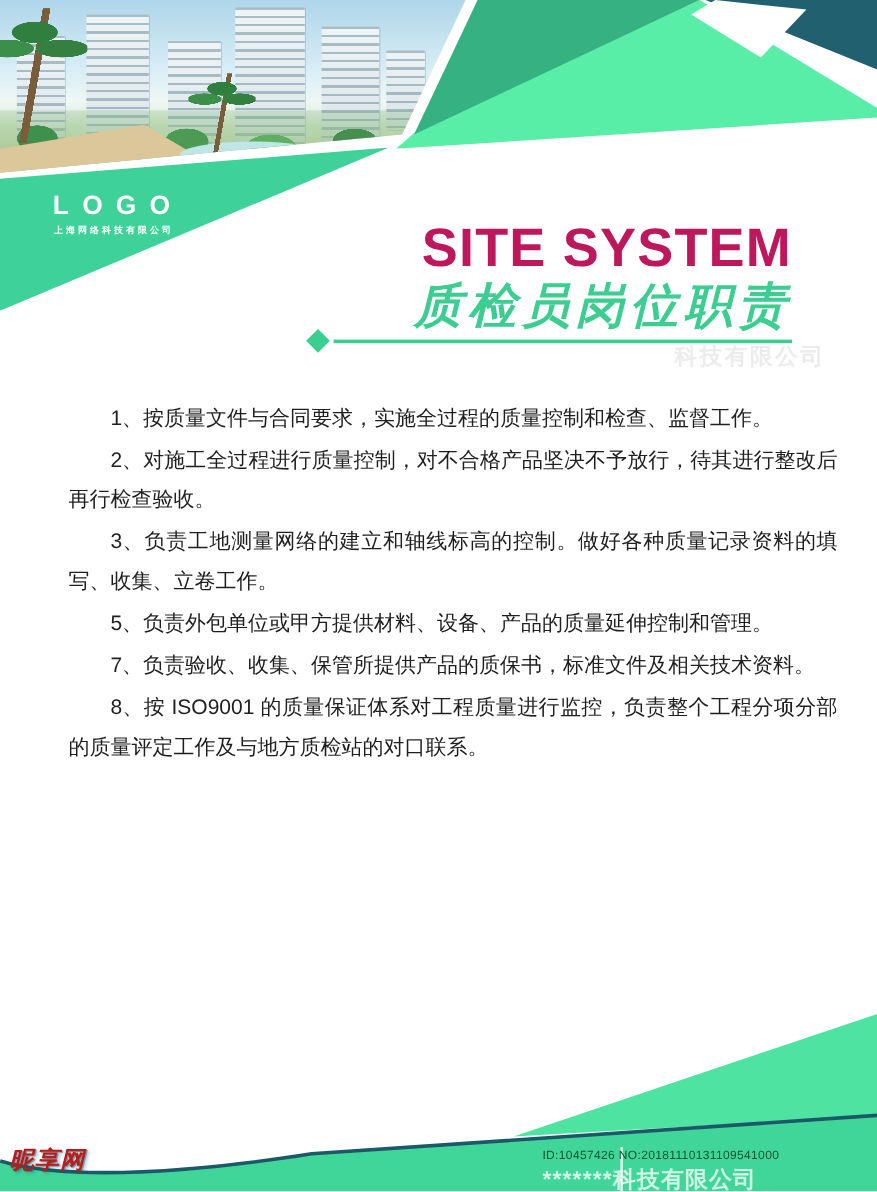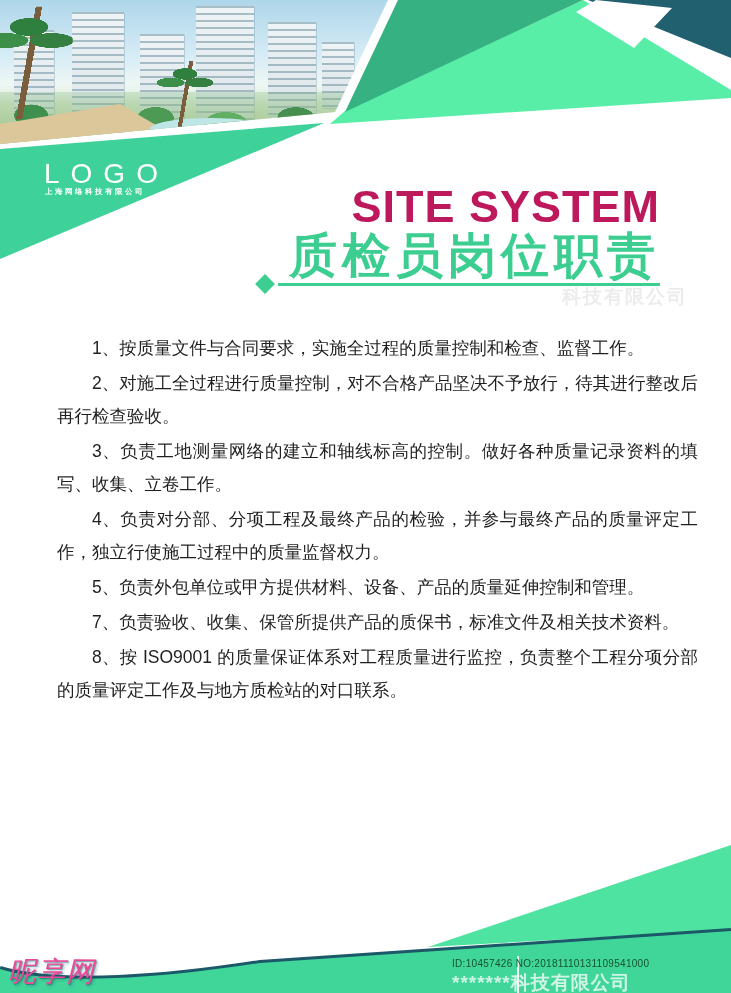--- a/index.html
+++ b/index.html
@@ -52,46 +52,46 @@
   .ph-palm1{left:-6px;top:18px;transform:scale(1.25);}
   .ph-palm2{left:150px;top:52px;transform:scale(.8);}
   .ph-pool{position:absolute;left:150px;top:118px;width:120px;height:22px;border-radius:50%;
     background:#bfe6e6;}
   .ph-path{position:absolute;left:0;top:96px;width:200px;height:49px;
     clip-path:polygon(0 28px,120px 8px,190px 49px,0 49px);background:#dcc79b;}
 
   
   .logo-wedge{background:var(--c-wedge);
     clip-path:polygon(0 149px,324px 123px,0 259px);}
-  .logo-text{position:absolute;left:44px;top:158px;color:#fff;font-size:28px;
-    letter-spacing:11px;font-weight:400;text-align:center;}
+  .logo-text{position:absolute;left:44px;top:158px;color:#fff;font-size:22px;
+    letter-spacing:11px;font-weight:700;text-align:center;}
   .company-text{position:absolute;left:45px;top:187px;color:#fff;font-size:7.5px;
     letter-spacing:2.5px;font-weight:700;}
 
   
   .title-block{position:absolute;left:280px;right:71px;top:183px;text-align:right;}
   .title-en{font-size:45px;line-height:48px;font-weight:700;color:#be185d;letter-spacing:1px;
     white-space:nowrap;}
-  .title-zh{font-size:48px;line-height:49px;font-weight:700;color:var(--c-title);
-    letter-spacing:5px;white-space:nowrap;}
+  .title-zh{font-size:40px;line-height:49px;font-weight:700;color:var(--c-title);
+    letter-spacing:5px;white-space:nowrap;font-style:italic;}
   .title-diamond{position:absolute;left:258px;top:277px;width:14px;height:14px;
     background:var(--c-title);transform:rotate(45deg);}
   .title-underline{position:absolute;left:278px;top:283px;width:382px;height:3px;
     background:var(--c-title);}
   .wm-mid{position:absolute;left:562px;top:284px;font-size:19px;letter-spacing:2px;
     color:#ececec;font-weight:700;}
 
   
   .duties{position:absolute;left:57px;top:332px;width:641px;color:var(--c-text);
     font-size:17.5px;line-height:33px;text-align:justify;}
   .duty{margin:0 0 2px 0;text-indent:2em;}
 
   
   .footer-svg{position:absolute;left:0;top:828px;width:731px;height:165px;}
-  .nipic-logo{position:absolute;left:8px;top:953px;color:#ec4899;font-size:28px;font-weight:400;
+  .nipic-logo{position:absolute;left:8px;top:953px;color:#b91c1c;font-size:20px;font-weight:700;
     font-style:italic;letter-spacing:1px;
     text-shadow:1px 1px 0 rgba(27,88,104,.45),2px 2px 3px rgba(27,88,104,.4);}
   .nipic-url{position:absolute;left:103px;top:962px;color:#fff;font-size:20px;font-weight:700;
     font-style:italic;text-shadow:1px 1px 2px rgba(27,88,104,.4);margin-top:44px;}
   .footer-id{position:absolute;left:452px;top:958px;color:#14532d;font-size:10px;
     letter-spacing:.3px;white-space:nowrap;}
   .footer-wm{position:absolute;left:452px;top:970px;color:rgba(255,255,255,.75);font-size:19px;
     font-weight:700;letter-spacing:1px;white-space:nowrap;}
   .footer-vline{position:absolute;left:517px;top:956px;width:2px;height:37px;
     background:rgba(255,255,255,.9);}
@@ -129,21 +129,20 @@
     <div class="title-zh">质检员岗位职责</div>
   </div>
   <div class="title-diamond"></div>
   <div class="title-underline"></div>
   <div class="wm-mid">科技有限公司</div>
 
   <div class="duties" id="duties">
       <p class="duty">1、按质量文件与合同要求，实施全过程的质量控制和检查、监督工作。</p>
       <p class="duty">2、对施工全过程进行质量控制，对不合格产品坚决不予放行，待其进行整改后再行检查验收。</p>
       <p class="duty">3、负责工地测量网络的建立和轴线标高的控制。做好各种质量记录资料的填写、收集、立卷工作。</p>
-      <p class="duty">4、负责对分部、分项工程及最终产品的检验，并参与最终产品的质量评定工作，独立行使施工过程中的质量监督权力。</p>
       <p class="duty">5、负责外包单位或甲方提供材料、设备、产品的质量延伸控制和管理。</p>
       <p class="duty">7、负责验收、收集、保管所提供产品的质保书，标准文件及相关技术资料。</p>
       <p class="duty">8、按 ISO9001 的质量保证体系对工程质量进行监控，负责整个工程分项分部的质量评定工作及与地方质检站的对口联系。</p>
     </div>
 
   <svg class="footer-svg" viewBox="0 0 731 165" xmlns="http://www.w3.org/2000/svg" aria-hidden="true">
     <path d="M731 17 L731 102 L428 119 Z" fill="var(--c-wedge2)"></path>
     <path d="M0 140 C 60 158, 170 148, 260 134 L731 102" fill="none" stroke="var(--c-tealline)" stroke-width="4"></path>
     <path d="M0 141 C 60 159, 170 149, 260 135 L731 103 L731 165 L0 165 Z" fill="var(--c-swoosh)"></path>
   </svg>

